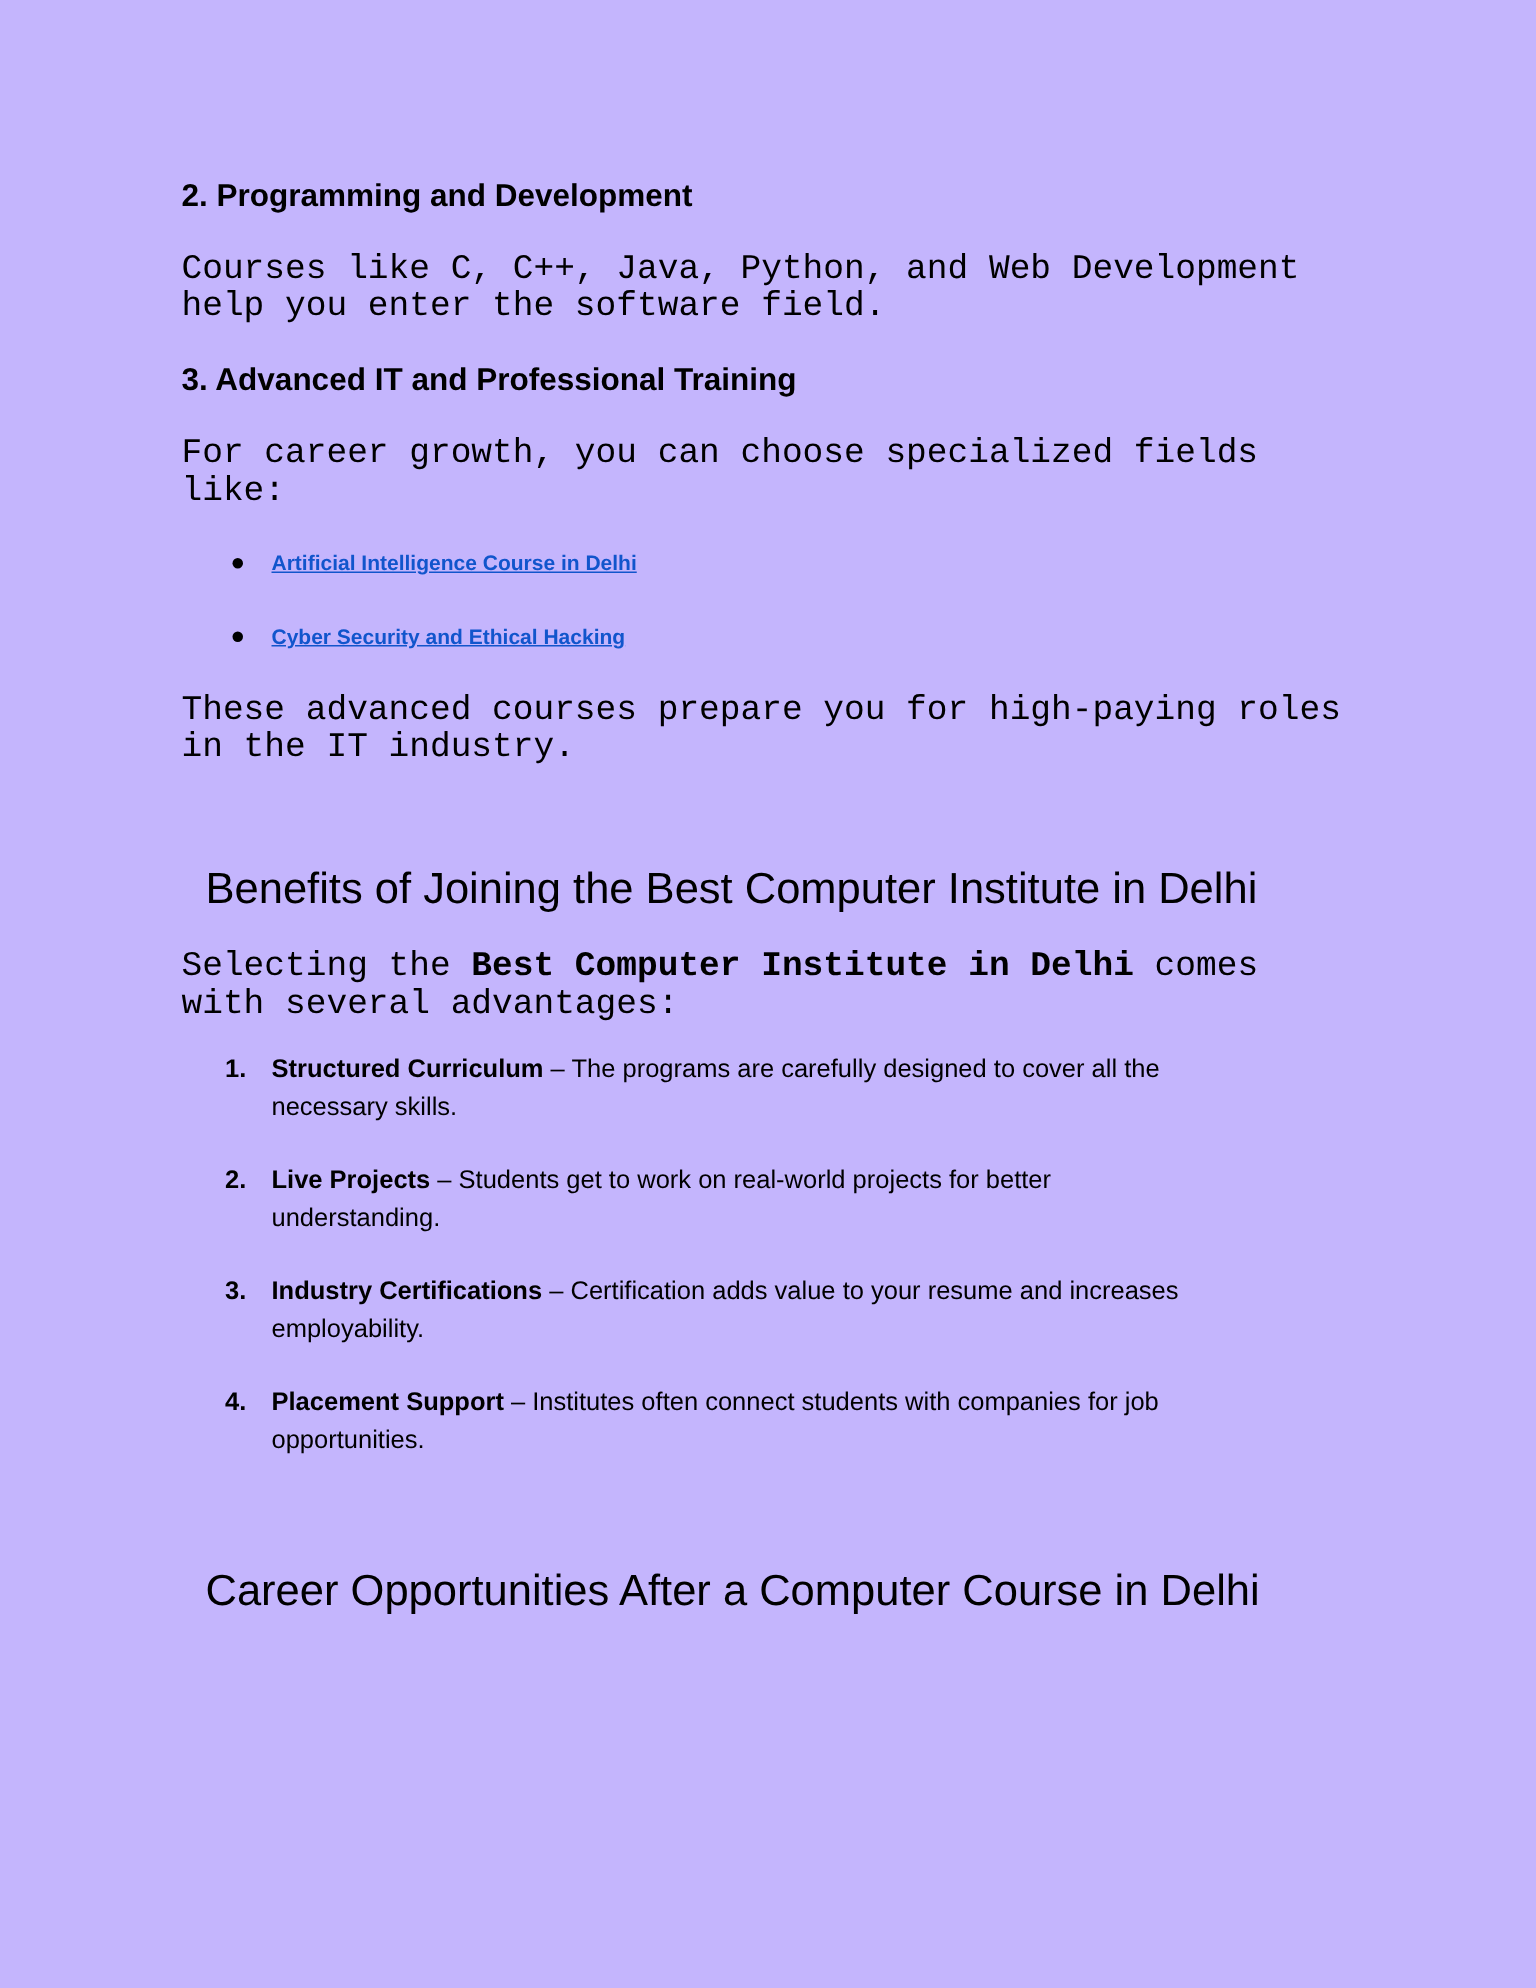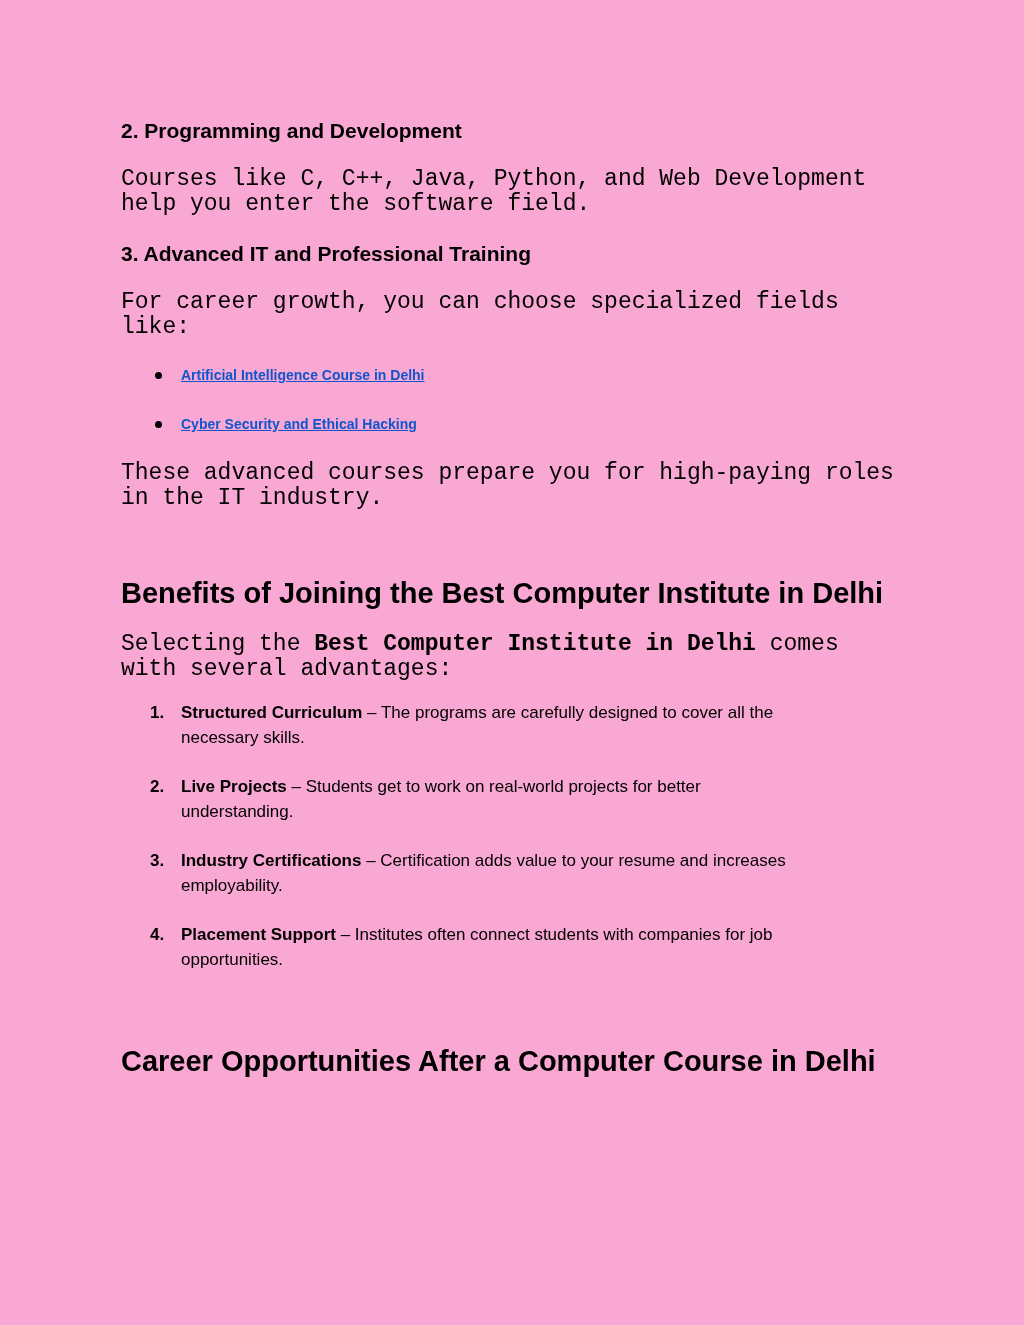--- a/index.html
+++ b/index.html
@@ -1,33 +1,33 @@
 <!DOCTYPE html>
 <html><head>
 <meta charset="utf-8">
 <style>
   * { margin:0; padding:0; box-sizing:border-box; }
   html,body { background:#ffffff; }
   .page {
     position:relative;
     width:1024px; height:1325px;
     margin:0 auto;
-    background:#f9a8d4;
+    background:#c4b5fd;
     padding:117px 121px 0 121px;
     font-family:"Liberation Sans","DejaVu Sans",sans-serif;
     color:#000000;
     overflow:hidden;
   }
   h3.doc-h3 {
     font-size:21px; line-height:27px; font-weight:700;
     margin:0 0 23px 0;
   }
   h2.doc-h2 {
-    font-size:29px; line-height:38px; font-weight:700;
-    margin:63px 0 20px 0;
+    font-size:29px; line-height:38px; font-weight:400;
+    margin:63px 0 20px 16px;
   }
   h2.h2-career { margin-top:70px; }
   p.body {
     font-size:23px; line-height:25px;
     margin:0 0 23px 0;
     font-family:Liberation Mono, monospace;
   }
   p.mb-18 { margin-bottom:18px; }
   p.para-with { max-width:775px; }
   .bold { font-weight:700; }

